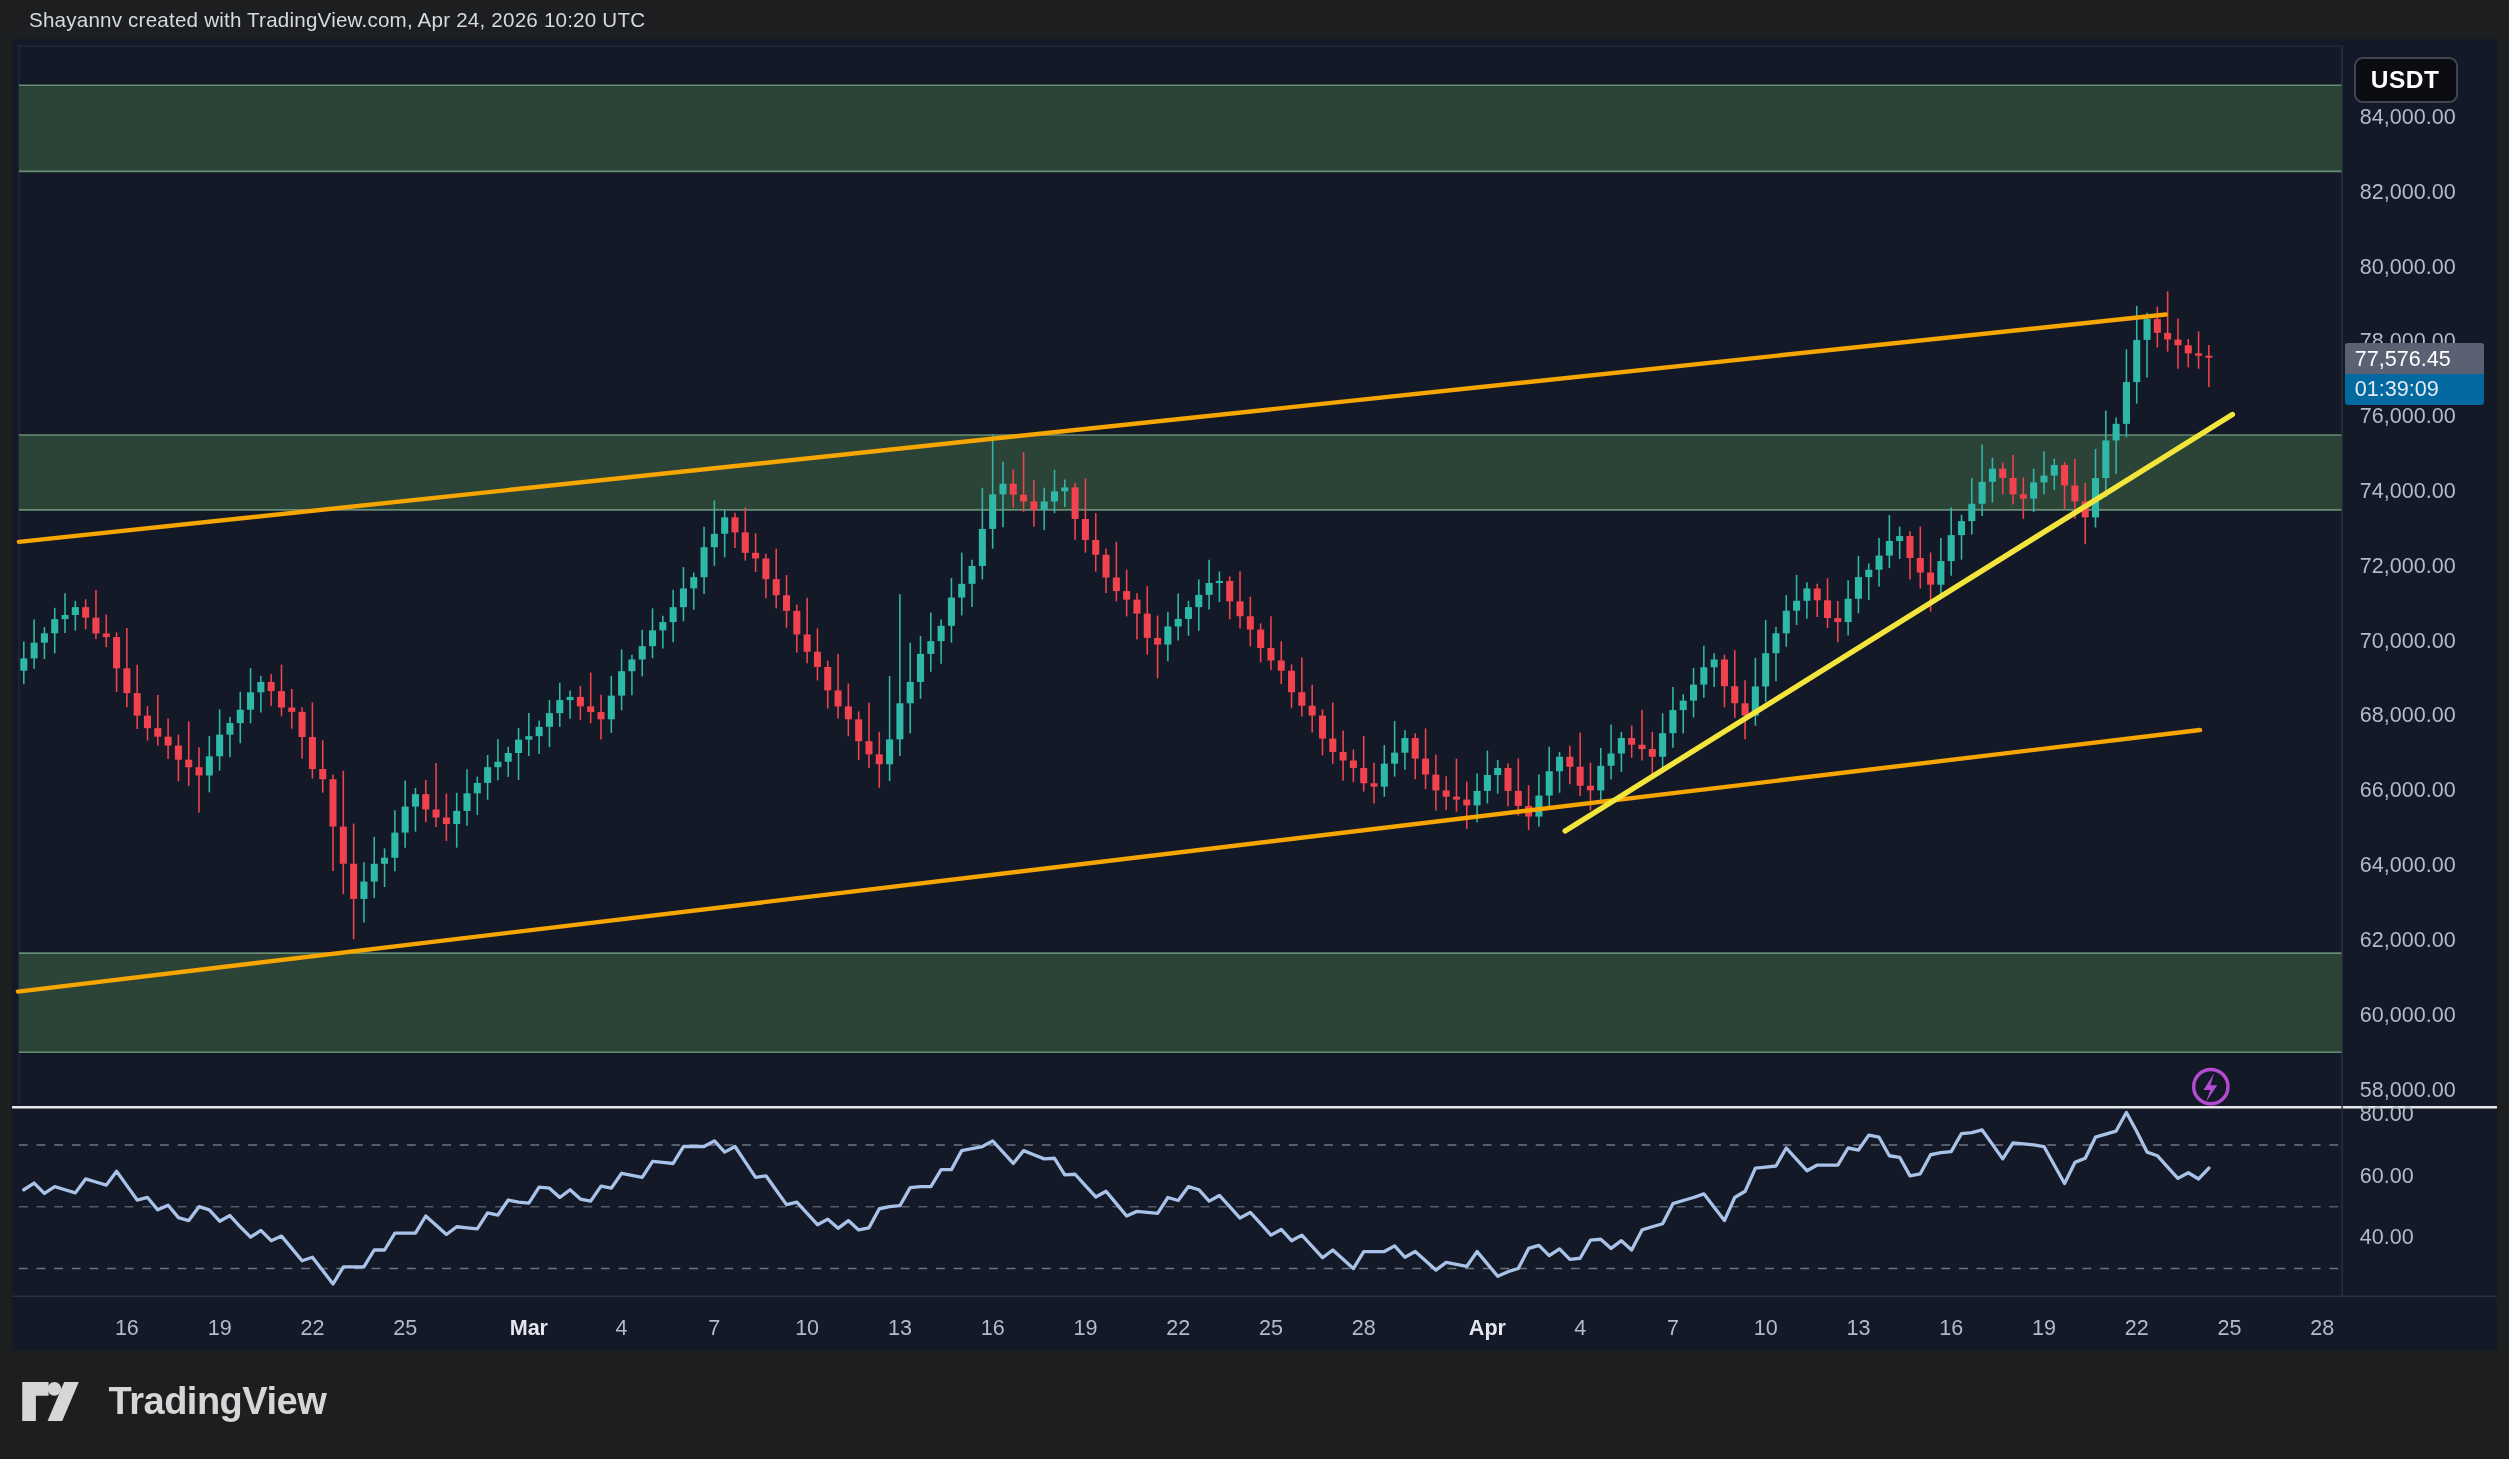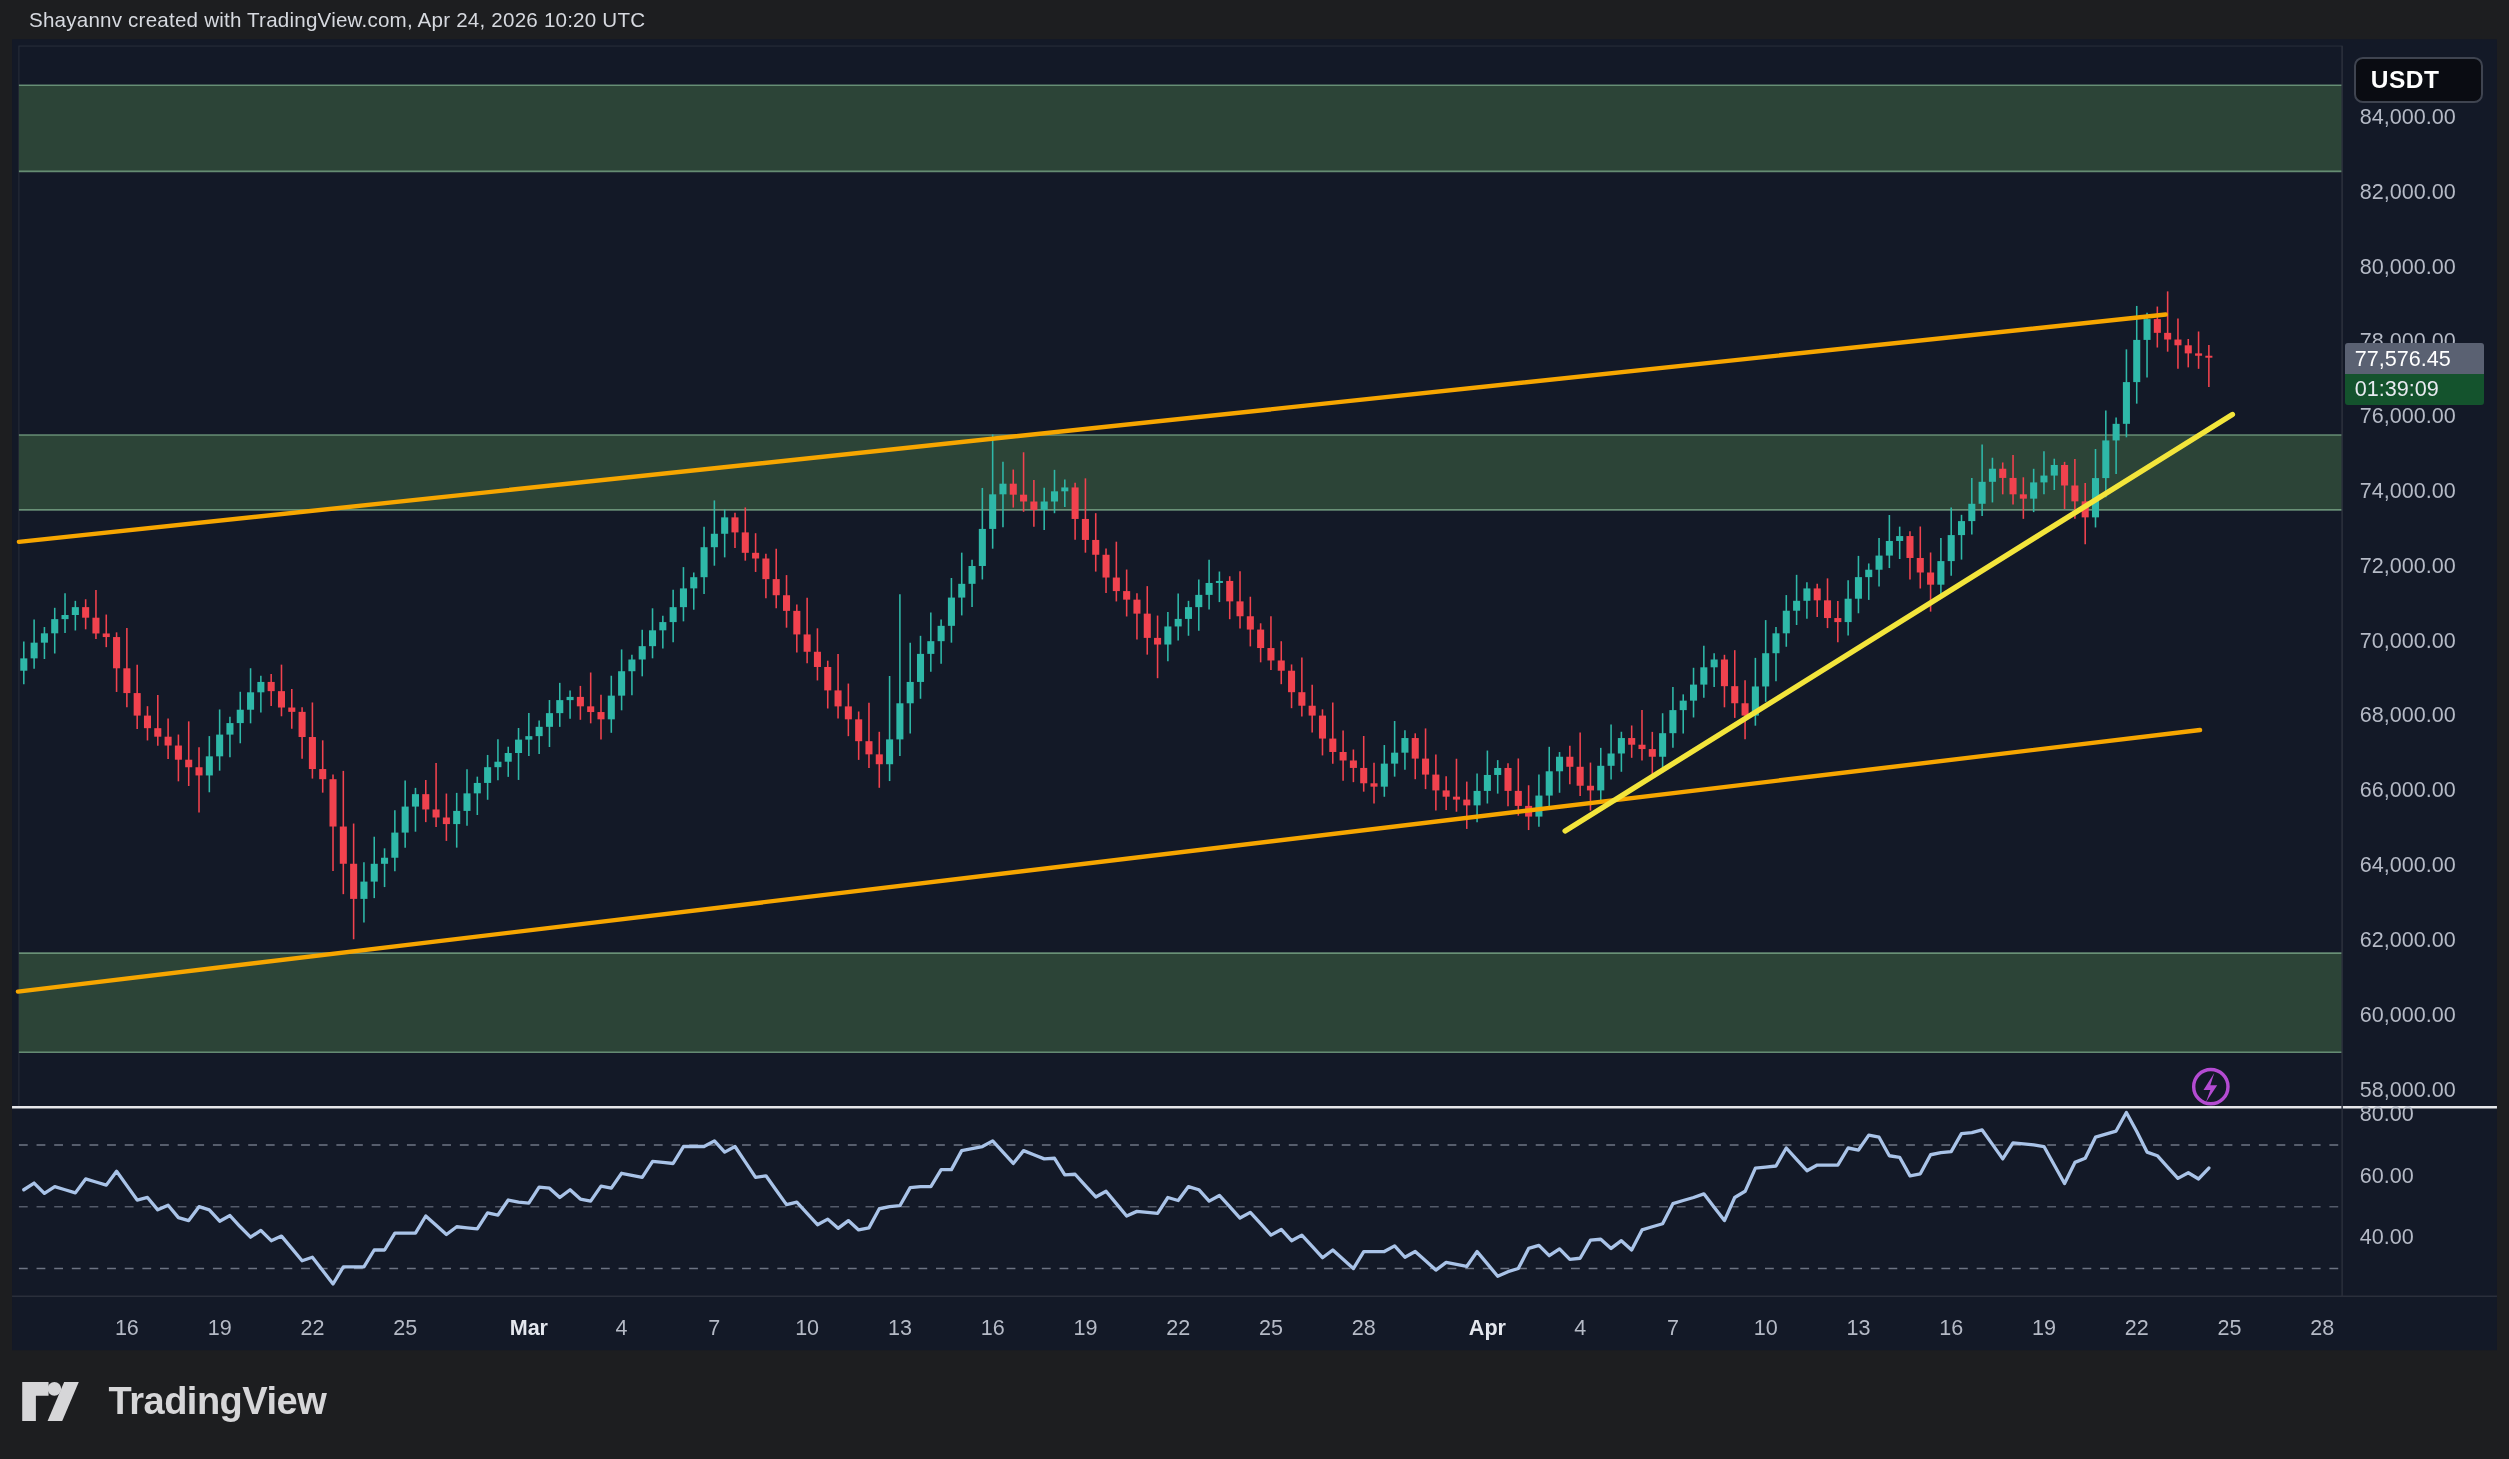--- a/index.html
+++ b/index.html
@@ -1,26 +1,26 @@
 <!DOCTYPE html>
 <html><head>
 <meta charset="utf-8">
 <style>
   html,body{margin:0;padding:0;background:#1d1e20;}
   .stage{position:relative;width:2509px;height:1459px;background:#1d1e20;overflow:hidden;
          font-family:"Liberation Sans",sans-serif;}
   .chart-title{position:absolute;left:29px;top:7.8px;font-size:20.6px;color:#d6d9df;letter-spacing:0.2px;}
   .chart-svg{position:absolute;left:0;top:0;}
-  .symbol-badge{position:absolute;left:2354px;top:57px;width:129px;height:46px;box-sizing:border-box;
+  .symbol-badge{position:absolute;left:2354px;top:57px;width:104px;height:46px;box-sizing:border-box;
       background:#0a0c12;border:2px solid #3f4450;border-radius:8.8px;color:#fff;font-size:24.5px;
       font-weight:bold;display:flex;align-items:center;padding-left:14.7px;letter-spacing:0.5px;}
   .price-tag{position:absolute;left:2345px;top:343px;width:139px;border-radius:2.9px;overflow:hidden;
       font-size:21.6px;color:#ffffff;text-align:left;}
   .price-tag .p{background:#5a6172;padding:2.9px 0 2px 9.8px;}
-  .price-tag .cd{background:#14532d;padding:2px 0 2.9px 9.8px;color:#e8eaf0;}
+  .price-tag .cd{background:#0369a1;padding:2px 0 2.9px 9.8px;color:#e8eaf0;}
   .tv-logo{position:absolute;left:21.6px;top:1380px;display:flex;align-items:center;gap:30px;}
   .tv-logo .word{font-size:38px;font-weight:bold;color:#d6d6d8;letter-spacing:-0.5px;}
 </style>
 </head>
 <body>
 
 <div class="stage">
 
   <div class="chart-title">Shayannv created with TradingView.com, Apr 24, 2026 10:20 UTC</div>
 

